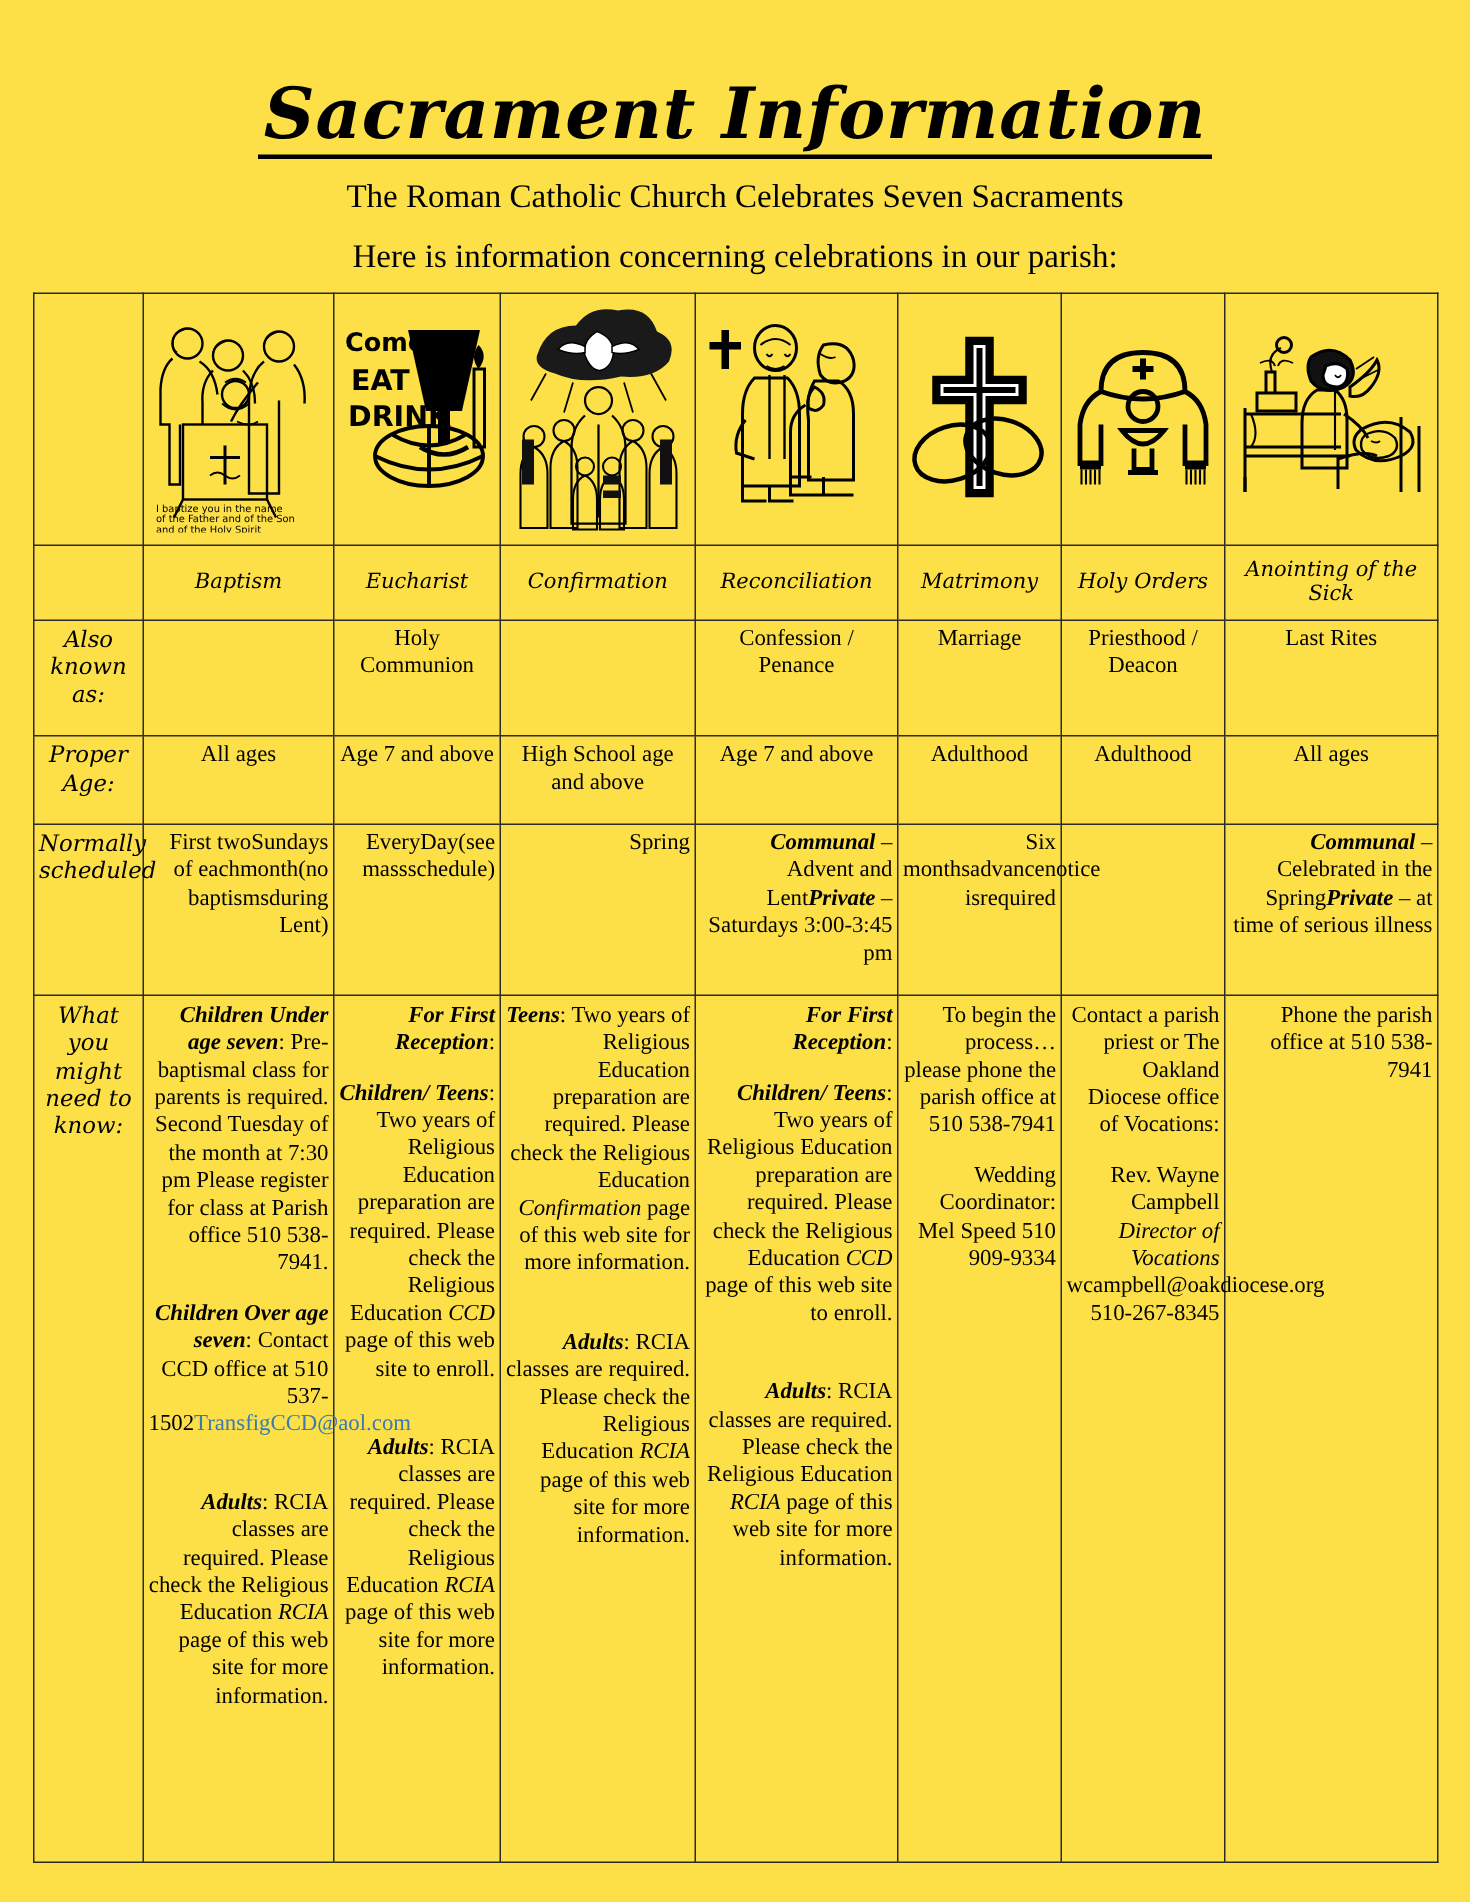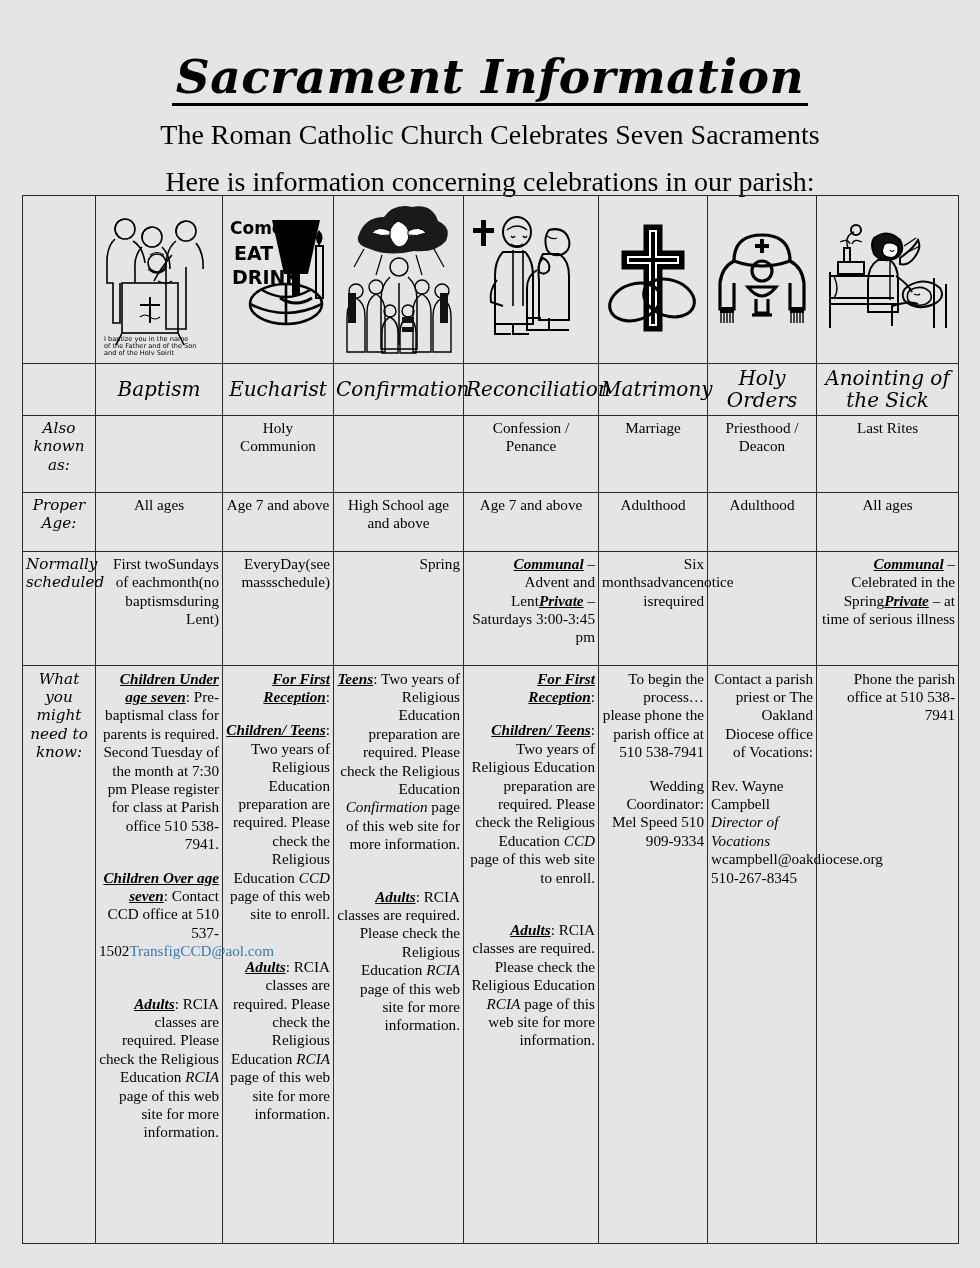--- a/index.html
+++ b/index.html
@@ -7,39 +7,39 @@
     margin: 0; padding: 0;
     width: 980px; height: 1268px;
     background: #ffffff;
     font-family: "Liberation Serif", "DejaVu Serif", serif;
     color: #000000;
   }
   #page {
     position: relative;
     width: 980px;
     height: 1268px;
-    background: #e5e5e5;
+    background: #fde047;
     overflow: hidden;
   }
 
   
   .title-wrap { text-align: center; padding-top: 52px; }
   .doc-title {
     font-family: "DejaVu Serif", "Liberation Serif", serif;
     font-style: italic;
     font-weight: bold;
     font-size: 47px;
     letter-spacing: 0.5px;
     display: inline-block;
     border-bottom: 3px solid #000;
     padding: 0 4px 2px 4px;
     line-height: 1.05;
   }
   .subtitle {
-    font-size: 28px;
+    font-size: 22px;
     line-height: 1.28;
     margin-top: 11px;
   }
 
   
   table.sacraments {
     position: absolute;
     left: 22px;
     top: 195px;
     width: 936px;
@@ -79,37 +79,37 @@
   
   tr.imgrow td { height: 168px; vertical-align: middle; padding: 3px 2px; }
   .art { display: block; margin: 0 auto; }
 
   
   tr.namerow td {
     height: 50px;
     vertical-align: middle;
     font-family: "DejaVu Serif", "Liberation Serif", serif;
     font-style: italic;
-    font-size: 20px;
+    font-size: 14px;
     line-height: 1.12;
     padding: 3px 2px;
   }
 
   tr.aka td   { height: 42px; vertical-align: top; padding-top: 3px; }
   tr.age td   { height: 42px; vertical-align: top; padding-top: 3px; }
   tr.sched td { height: 112px; vertical-align: top; padding-top: 3px; margin-left: 20px; }
   tr.know td  { height: 578px; vertical-align: top; padding-top: 4px; }
 
-  .bi { font-weight: bold; font-style: italic; text-decoration: underline; }
+  .bi { font-weight: bold; font-style: italic; }
   .it { font-style: italic; }
   .email { color: #3a7ab5; }
   .blk { margin: 0; }
   .gap { height: 15px; }
   .gap-lg { height: 34px; }
-  .leftal { text-align: left; }
+  .leftal { text-align: right; }
   p { margin: 0; text-align: right; }
 </style>
 </head>
 <body>
 
 <div id="page">
 
   <div class="title-wrap">
     <div class="doc-title">Sacrament Information</div>
     <div class="subtitle">The Roman Catholic Church Celebrates Seven Sacraments</div>

